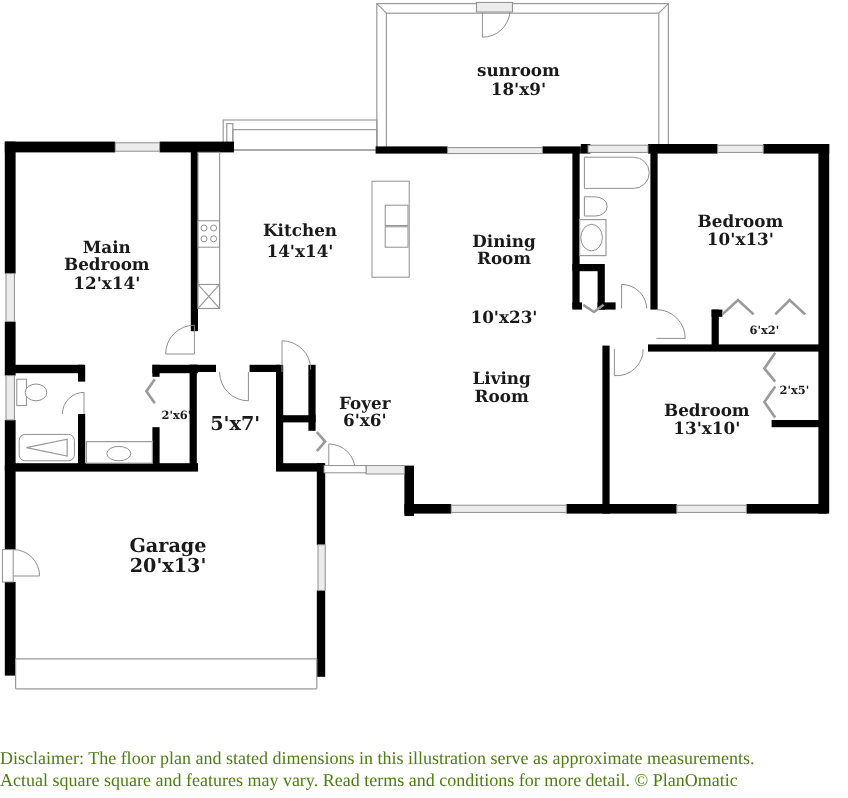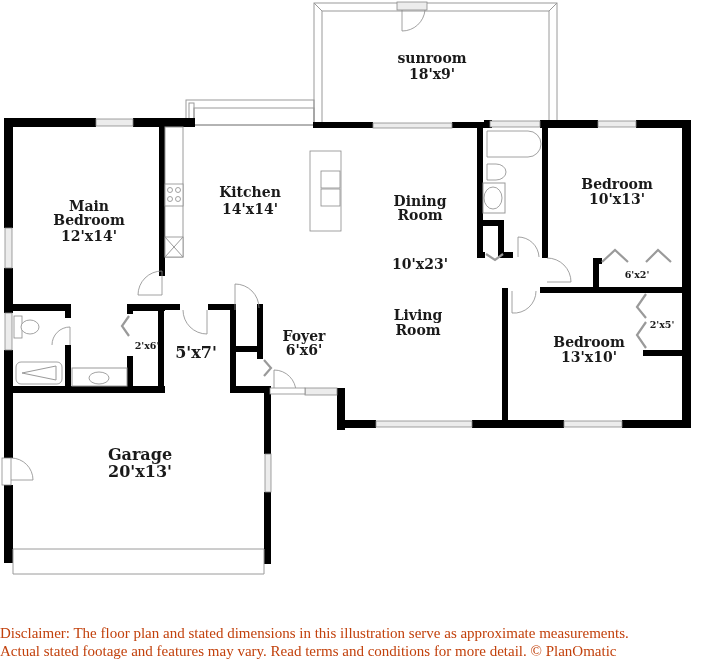--- a/index.html
+++ b/index.html
@@ -11,21 +11,21 @@
     .wall { fill: #000000; }
     .thin { fill: none; stroke: #9a9a9a; stroke-width: 1; }
     .win { fill: #ececec; stroke: #8a8a8a; stroke-width: 0.8; }
     .door-arc { fill: none; stroke: #8a8a8a; stroke-width: 0.8; }
     .door-leaf { fill: #ffffff; stroke: #8a8a8a; stroke-width: 0.8; }
     .fixture { fill: #ffffff; stroke: #8a8a8a; stroke-width: 0.8; }
     .bifold { fill: none; stroke: #9a9a9a; stroke-width: 2.2; }
     #disclaimer {
       position: absolute; left: 0; top: 624px; width: 605px;
       text-align: center; font-family: "Liberation Serif", serif; font-size: 15px;
-      line-height: 18px; color: #c2410c;
+      line-height: 18px; color: #4d7c0f;
     }
     #disclaimer div { white-space: nowrap; }
   </style>
 </head>
 <body>
 
 <svg id="plan" viewBox="0 0 707 620" xmlns="http://www.w3.org/2000/svg">
 
   <g>
     <rect x="314" y="3" width="243" height="122" class="thin"></rect>
@@ -224,14 +224,14 @@
     <text class="lbl" style="font-size:16px" x="140" y="477">20'x13'</text>
 
     <text class="lbl lbl-sm" x="147" y="349">2'x6'</text>
     <text class="lbl lbl-sm" x="637" y="278">6'x2'</text>
     <text class="lbl lbl-sm" x="662" y="328">2'x5'</text>
   </g>
 </svg>
 
 <div id="disclaimer">
   <div>Disclaimer: The floor plan and stated dimensions in this illustration serve as approximate measurements.</div>
-  <div>Actual stated footage and features may vary. Read terms and conditions for more detail. © PlanOmatic</div>
+  <div>Actual square square and features may vary. Read terms and conditions for more detail. © PlanOmatic</div>
 </div>
 
 </body></html>

